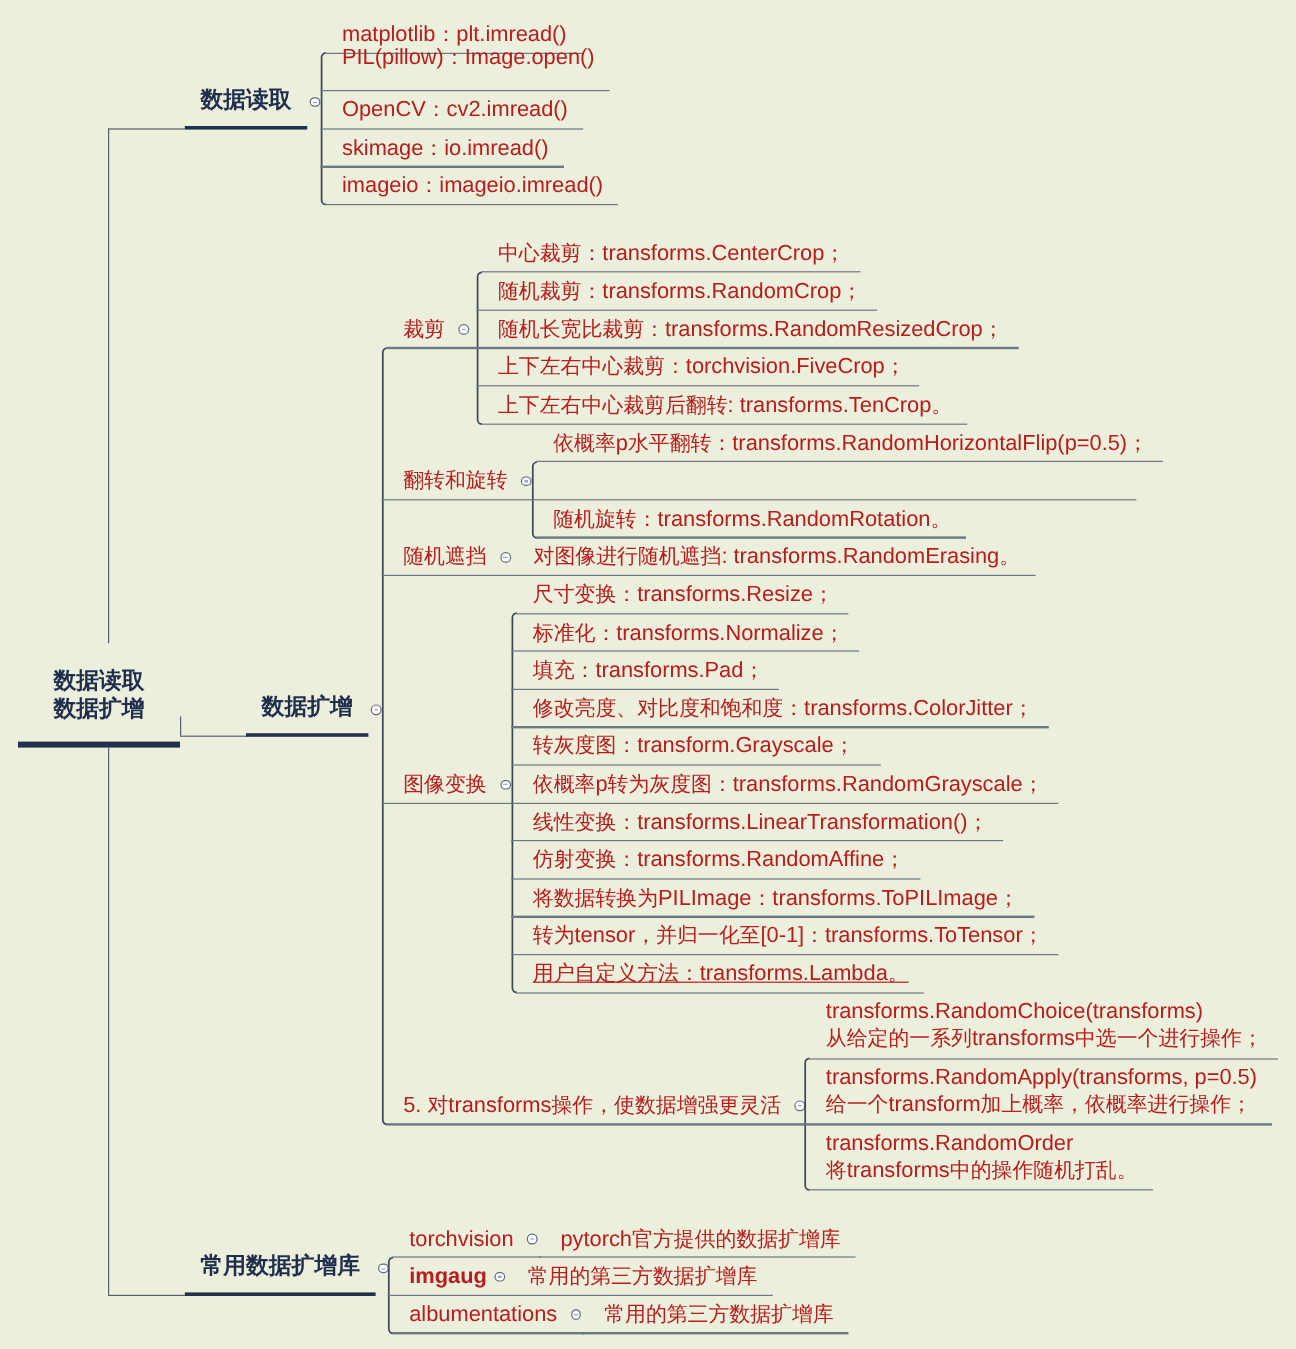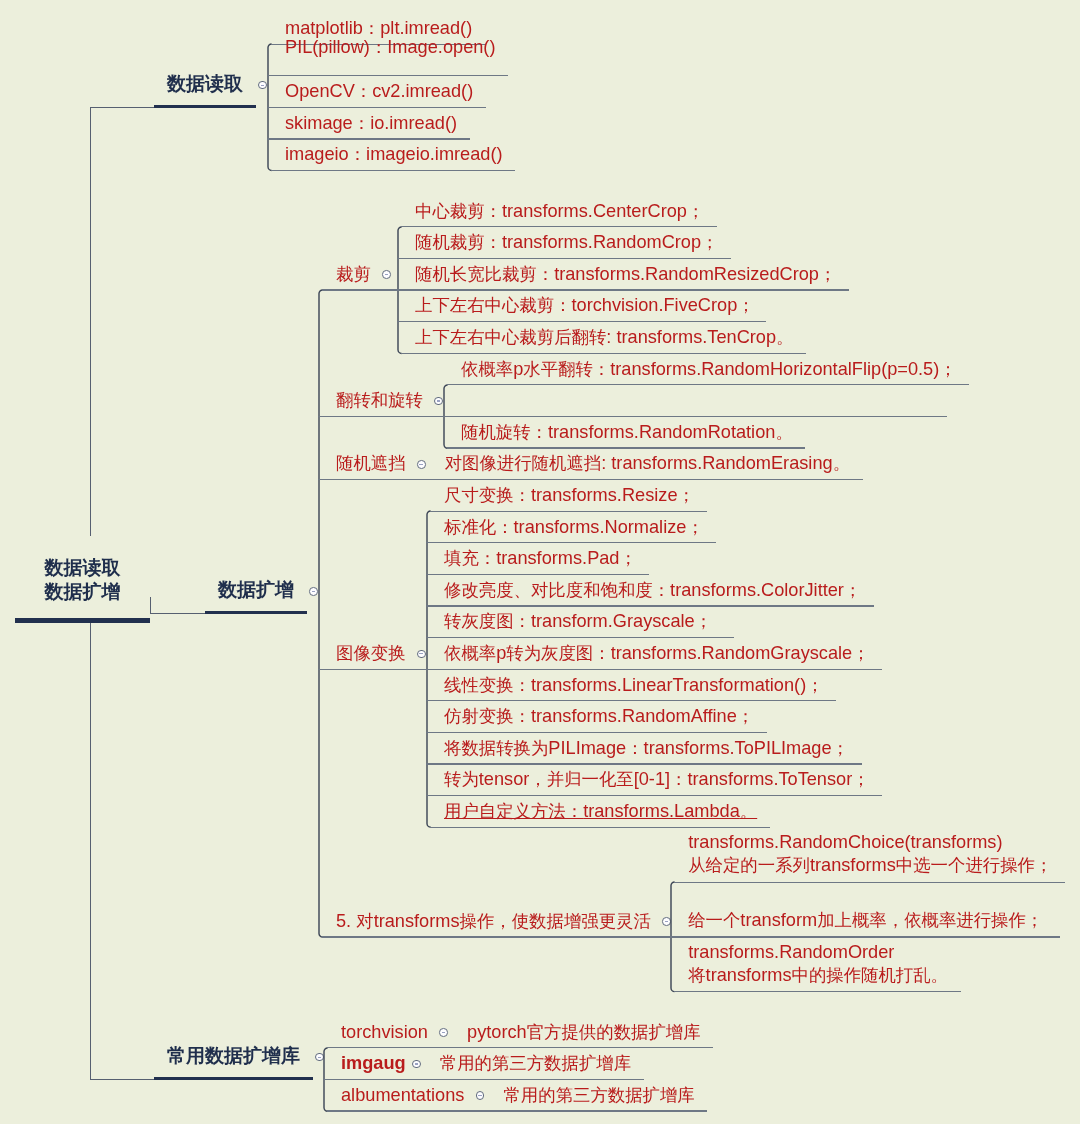--- a/index.html
+++ b/index.html
@@ -131,21 +131,21 @@
     <div class="node" style="left: 336px; top: 909.8px;"><i>5. </i>对<i>transforms</i>操作，使数据增强更灵活</div>
     <div class="rule" style="left: 321.6px; top: 936.3px; width: 350.1px;"></div>
     <div class="tg" style="left: 662.228px; top: 917.4px;">
       <b></b>
     </div>
     <svg class="br" width="6.6" height="115.59999999999991" style="position: absolute; left: 670.2px; top: 879px;">
       <path d="M 4.6 3 A 3.6 3.6 0 0 0 1 6.6 V 108.99999999999991 A 3.6 3.6 0 0 0 4.6 112.59999999999991"></path>
     </svg>
     <div class="node" style="left: 688.2px; top: 831px;"><span><i>transforms.RandomChoice(transforms)</i></span><br><span>从给定的一系列<i>transforms</i>中选一个进行操作；</span></div>
     <div class="rule" style="left: 673.8px; top: 881.5px; width: 391.056px;"></div>
-    <div class="node" style="left: 688.2px; top: 885.8px;"><br><span>给一个<i>transform</i>加上概率，依概率进行操作；</span></div>
+    <div class="node" style="left: 688.2px; top: 885.8px;"><span><i>transforms.RandomApply(transforms, p=0.5)</i></span><br><span>给一个<i>transform</i>加上概率，依概率进行操作；</span></div>
     <div class="rule" style="left: 670.2px; top: 936.3px; width: 389.844px;"></div>
     <div class="node" style="left: 688.2px; top: 940.6px;"><span><i>transforms.RandomOrder</i></span><br><span>将<i>transforms</i>中的操作随机打乱。</span></div>
     <div class="rule" style="left: 673.8px; top: 991.1px; width: 286.712px;"></div>
     <div class="node bold" style="left: 167px; top: 1043.7px;">常用数据扩增库</div>
     <div class="rule thick" style="left: 154px; top: 1076.5px; width: 159px;"></div>
     <div class="tg" style="left: 315.2px; top: 1052.9px;">
       <b></b>
     </div>
     <svg class="br" width="6.6" height="69.19999999999982" style="position: absolute; left: 323px; top: 1044.6px;">
       <path d="M 4.6 3 A 3.6 3.6 0 0 0 1 6.6 V 62.59999999999982 A 3.6 3.6 0 0 0 4.6 66.19999999999982"></path>

